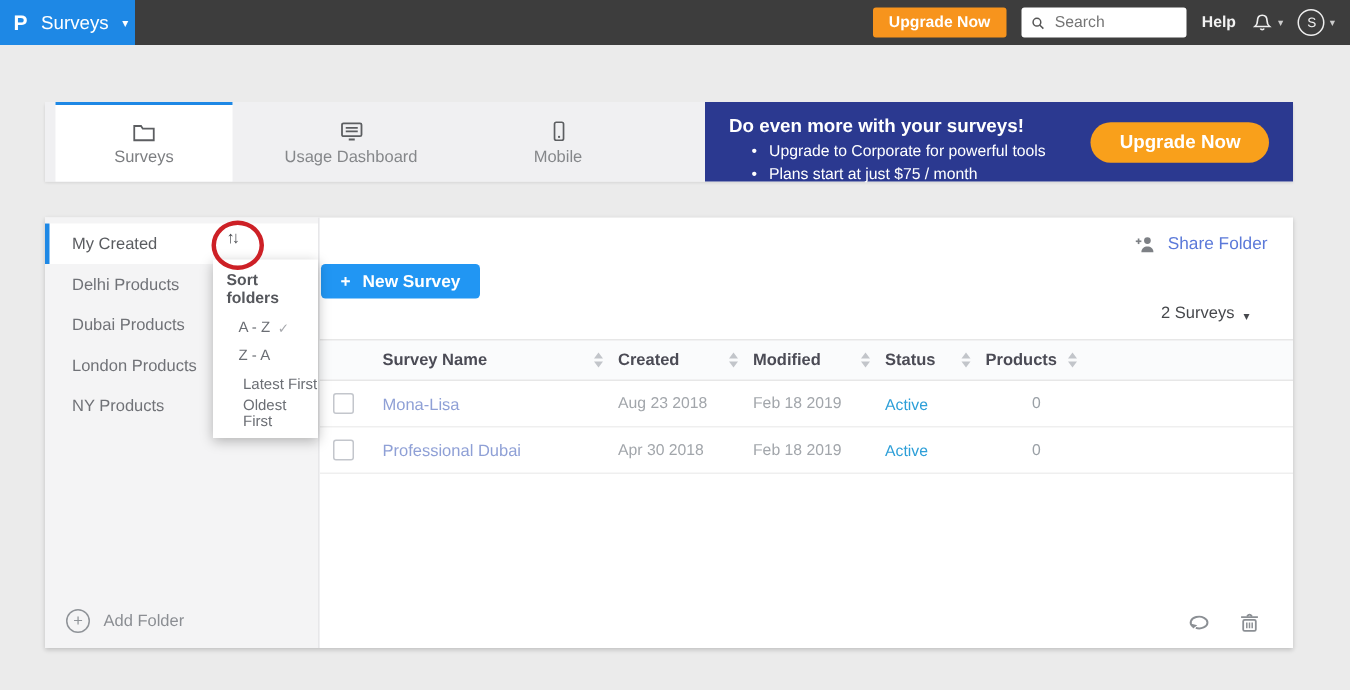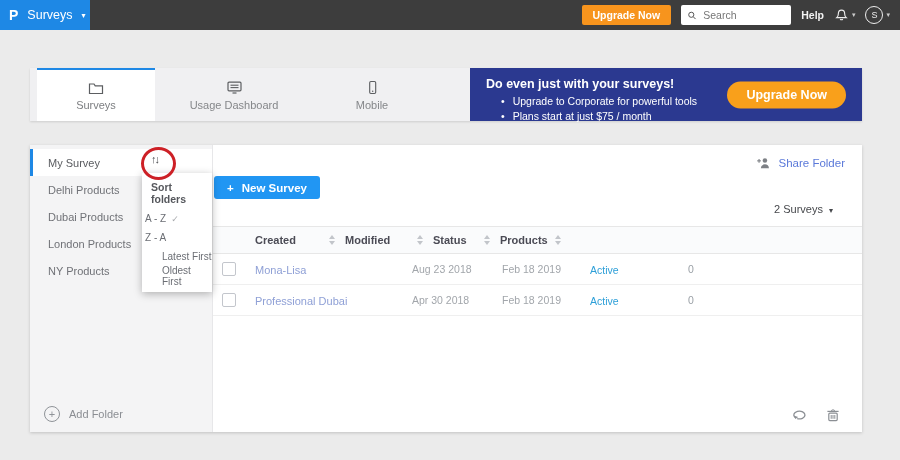--- a/index.html
+++ b/index.html
@@ -57,21 +57,21 @@
     align-items:center;justify-content:center;font-size:11px;color:#8f9398;box-sizing:border-box;line-height:1;}
 
   .sort-trigger{position:absolute;left:121px;top:8px;font-size:11px;color:#4b4d52;letter-spacing:-2px;
     z-index:8;cursor:pointer;}
   .red-ring{position:absolute;left:111px;top:2px;width:29px;height:27px;border:3px solid #cd2026;
     border-radius:50%;z-index:9;}
   .sort-menu{position:absolute;left:112px;top:28px;width:70px;background:#fff;z-index:7;
     box-shadow:0 2px 8px rgba(0,0,0,.28);padding:5px 0 7px;}
   .sm-title{font-size:10.5px;font-weight:bold;color:#55575c;padding:3px 16px 4px 9px;}
   .sm-opt{height:19px;display:flex;align-items:center;padding-left:20px;font-size:10px;color:#6b6e74;cursor:pointer;}
-  .sm-opt.indent{padding-left:3px;}
+  .sm-opt.indent{padding-left:17px;}
   .check{margin-left:5px;color:#a8aaae;font-size:9px;}
 
   .content{position:absolute;left:183px;top:0;right:0;bottom:0;}
   .share{position:absolute;top:11px;right:17px;display:flex;align-items:center;gap:7px;cursor:pointer;}
   .share .txt{font-size:11.5px;color:#5b79d9;}
   .new-survey{position:absolute;left:1px;top:31px;height:23px;background:#2196f3;color:#fff;border:none;
     border-radius:3px;padding:0 13px;font-size:11.5px;font-weight:bold;font-family:inherit;display:flex;
     align-items:center;gap:8px;cursor:pointer;}
   .count{position:absolute;top:58px;right:29px;font-size:11px;color:#46484c;display:flex;
     align-items:flex-end;gap:6px;cursor:pointer;}
@@ -156,38 +156,38 @@
       </div>
       <div class="tab">
         <svg width="15" height="15" viewBox="0 0 16 16">
           <rect x="5" y="1.6" width="6.4" height="12.8" rx="1.3" fill="none" stroke="#5c5e61" stroke-width="1.2"></rect>
           <circle cx="8.2" cy="12" r=".8" fill="#5c5e61"></circle>
         </svg>
         <span>Mobile</span>
       </div>
     </div>
     <div class="banner">
-      <div class="banner-title">Do even just with your surveys!</div>
+      <div class="banner-title">Do even more with your surveys!</div>
       <div class="bullet-row">
         <span>•</span>
         <span>Upgrade to Corporate for powerful tools</span>
       </div>
       <div class="bullet-row">
         <span>•</span>
         <span>Plans start at just $75 / month</span>
       </div>
       <button class="banner-cta">Upgrade Now</button>
     </div>
   </div>
 
   <div class="card">
 
     <div class="sidebar">
       <div class="folder active">
-        <span>My Survey</span>
+        <span>My Created</span>
       </div>
       <div class="folder">
         <span>Delhi Products</span>
       </div>
       <div class="folder">
         <span>Dubai Products</span>
       </div>
       <div class="folder">
         <span>London Products</span>
       </div>
@@ -236,20 +236,27 @@
       </button>
 
       <div class="count">
         <span>2 Surveys</span>
         <span class="caret-dark">▾</span>
       </div>
 
       <div class="table">
         <div class="thead">
           <div class="c-check"></div>
+          <div class="c-name hcell">
+            <span>Survey Name</span>
+            <span class="sort-glyph">
+                <i class="up"></i>
+                <i class="down"></i>
+              </span>
+          </div>
           <div class="c-created hcell">
             <span>Created</span>
             <span class="sort-glyph">
                 <i class="up"></i>
                 <i class="down"></i>
               </span>
           </div>
           <div class="c-modified hcell">
             <span>Modified</span>
             <span class="sort-glyph">

